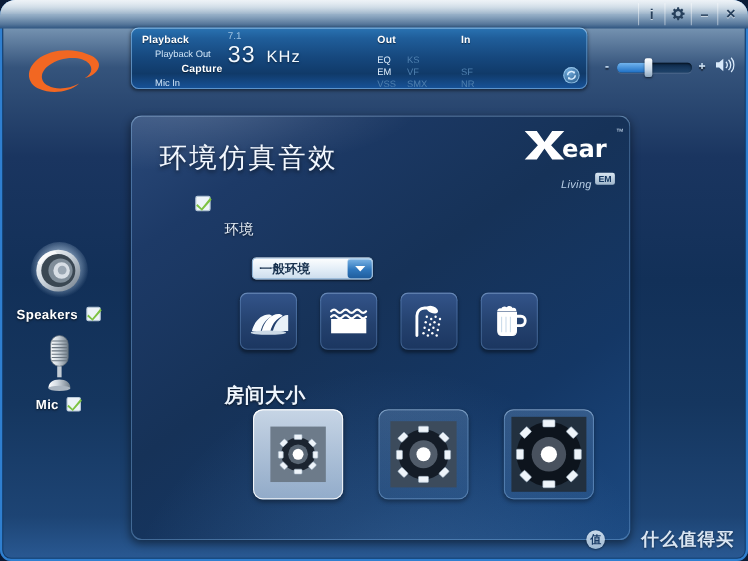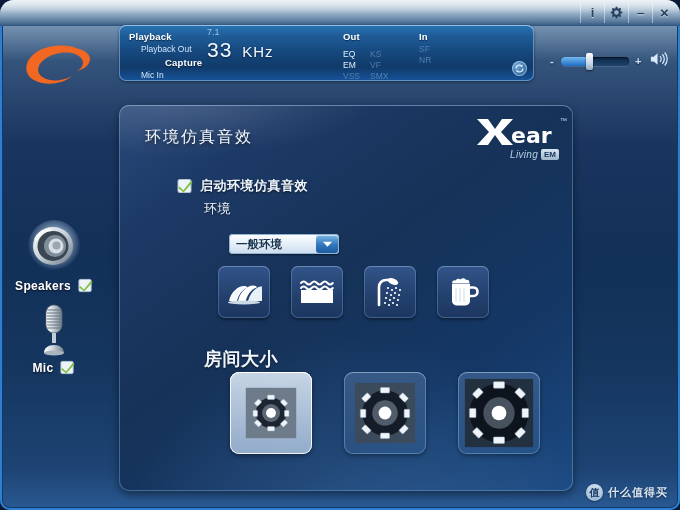--- a/index.html
+++ b/index.html
@@ -86,29 +86,29 @@
          background:linear-gradient(145deg,#2b4a7a 0%,#1d3a67 18%,#163258 45%,#143765 72%,#1c4a82 100%);
          box-shadow:inset 0 0 0 1px rgba(120,170,220,.45),
                     inset 0 1px 0 rgba(255,255,255,.22),
                     0 3px 8px rgba(0,0,0,.45);
          overflow:hidden;}
   .panel-sheen{position:absolute;left:0;top:0;width:454px;height:120px;
                background:radial-gradient(ellipse 300px 90px at 12% -10%,rgba(255,255,255,.17),rgba(255,255,255,0) 70%);}
   .panel-glow{position:absolute;left:-40px;bottom:-120px;width:560px;height:300px;
               background:radial-gradient(ellipse at 50% 100%,rgba(120,180,240,.30),rgba(120,180,240,0) 65%);}
 
-  .ptitle{position:absolute;left:26px;top:22px;font-size:16px;color:#f3f8ff;
+  .ptitle{position:absolute;left:26px;top:22px;font-size:25px;color:#f3f8ff;
           font-family:Liberation Serif, serif;
           letter-spacing:2px;text-shadow:0 2px 4px rgba(0,0,0,.6);}
 
   .xear{position:absolute;right:14px;top:12px;width:108px;text-align:right;}
   .xear-main{position:relative;display:inline-block;}
   .xear-tm{position:absolute;right:-8px;top:0px;color:#c9dcef;font-size:7px;}
   .xear-sub{margin-top:-2px;display:flex;justify-content:flex-end;align-items:center;gap:3px;}
-  .xear-living{color:#b9cfe6;font-size:10px;font-style:italic;letter-spacing:.3px;}
+  .xear-living{color:#b9cfe6;font-size:10px;font-style:italic;letter-spacing:.3px;margin-top:13px;}
   .xear-em{background:linear-gradient(180deg,#d9e6f2,#9fb6cb);color:#13365f;
            font-size:8px;font-weight:bold;padding:1px 3px;border-radius:2px;}
 
   .chk-row{position:absolute;left:58px;top:72px;display:flex;align-items:center;gap:7px;}
   .chk-lbl{color:#eef5fd;font-size:13px;font-weight:bold;letter-spacing:.5px;
            text-shadow:0 1px 2px rgba(0,0,0,.65);}
   .env-lbl{position:absolute;left:85px;top:95px;color:#eef5fd;font-size:13px;font-weight:normal;
            letter-spacing:.5px;text-shadow:0 1px 2px rgba(0,0,0,.65);}
 
   
@@ -149,23 +149,23 @@
 
   
   .wm{position:absolute;right:12px;bottom:9px;display:flex;align-items:center;gap:5px;
       opacity:.93;}
   .wm-badge{width:17px;height:17px;border-radius:50%;
             background:linear-gradient(180deg,#d8e6f3,#a9c2da);
             color:#1b3c66;font-size:10px;font-weight:bold;
             display:flex;align-items:center;justify-content:center;
             font-family:"DejaVu Sans",sans-serif;
             box-shadow:0 1px 2px rgba(0,0,0,.4);}
-  .wm-txt{color:#e9f2fb;font-size:11px;font-weight:bold;letter-spacing:1px;
+  .wm-txt{color:#e9f2fb;font-size:16px;font-weight:bold;letter-spacing:1px;
           font-family:Liberation Mono, monospace;
-          text-shadow:0 1px 2px rgba(0,0,0,.55);}
+          text-shadow:0 1px 2px rgba(0,0,0,.55);margin-left:28px;}
 </style>
 </head>
 <body>
 
 <div id="app">
 
   <div class="titlebar">
     <div class="tb-sheen"></div>
     <div class="tb-btns">
       <div class="tb-btn">
@@ -221,21 +221,21 @@
         <div>
           <div class="st-flag st-dim">KS</div>
           <div class="st-flag st-dim">VF</div>
           <div class="st-flag st-dim">SMX</div>
         </div>
       </div>
     </div>
 
     <div class="st-col" style="left:300px;top:6px;">
       <div class="st-head">In</div>
-      <div class="st-flag st-dim" style="margin-top:2px;">SF</div>
+      <div class="st-flag st-dim" style="margin-top:18px;">SF</div>
       <div class="st-flag st-dim">NR</div>
     </div>
 
     <div class="st-refresh">
       <svg width="11" height="11" viewBox="0 0 16 16">
         <path fill="none" stroke="#dbeeff" stroke-width="1.8" d="M3 8a5 5 0 0 1 9-3"></path>
         <path fill="none" stroke="#dbeeff" stroke-width="1.8" d="M13 8a5 5 0 0 1-9 3"></path>
         <path fill="#dbeeff" d="M12 2.2l.6 3.4-3.3-.8z"></path>
         <path fill="#dbeeff" d="M4 13.8l-.6-3.4 3.3.8z"></path>
       </svg>
@@ -347,21 +347,20 @@
         <span class="xear-living">Living</span>
         <span class="xear-em">EM</span>
       </div>
     </div>
 
     <div class="chk-row">
       <svg width="16" height="16" viewBox="0 0 16 16">
         <rect x="1" y="1.5" width="13" height="13" rx="1.5" fill="#eef4f9" stroke="#b2c4d4"></rect>
         <path d="M2.5 8.5l3.8 3.8L14.2 2.6l1.2 1.9-8.8 10-5.3-4.4z" fill="#7dc242"></path>
       </svg>
-      <span class="chk-lbl">启动环境仿真音效</span>
     </div>
 
     <div class="env-lbl">环境</div>
 
     <div class="dd">
       <span class="dd-val">一般环境</span>
       <span class="dd-btn">
         <svg width="11" height="8" viewBox="0 0 12 8">
           <path fill="#ffffff" d="M1 1.5h10L6 7z"></path>
         </svg>

